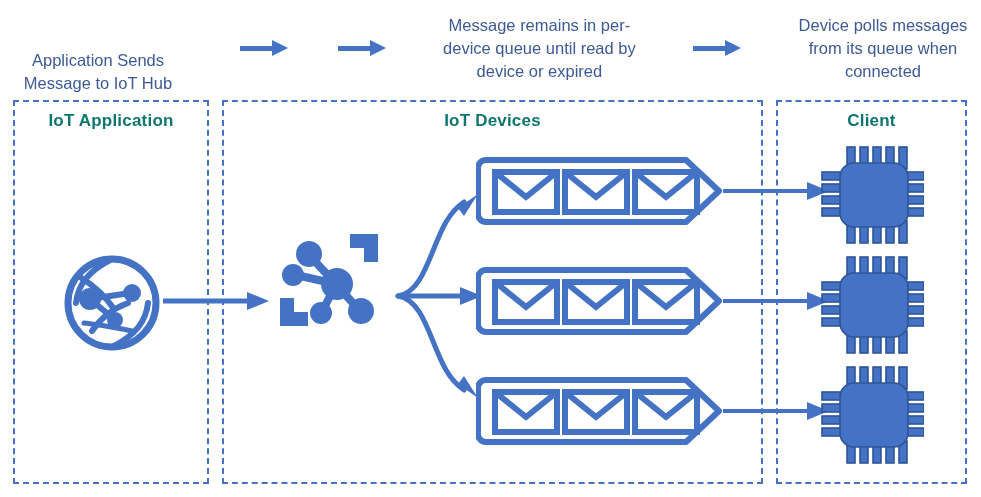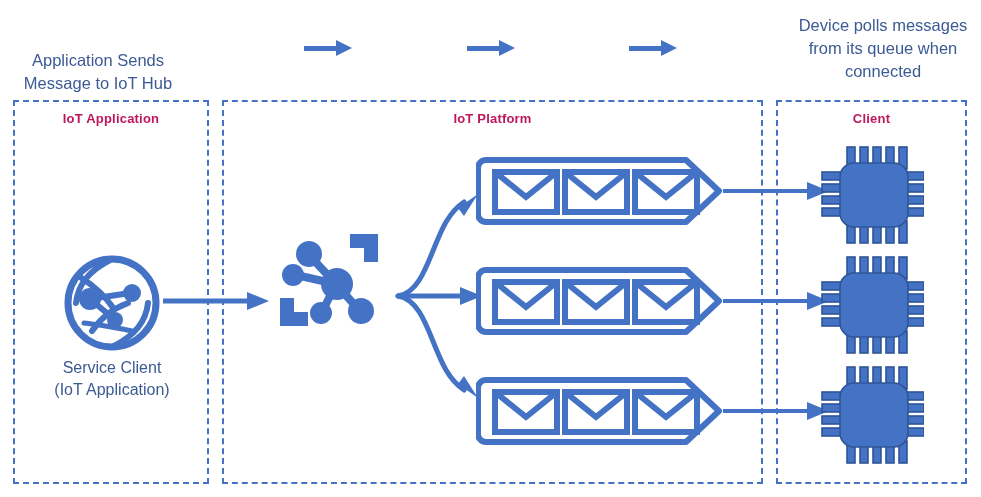--- a/index.html
+++ b/index.html
@@ -66,22 +66,22 @@
   #zone-app      { left: 13px;  top: 100px; width: 196px; height: 384px; }
   #zone-platform { left: 222px; top: 100px; width: 541px; height: 384px; }
   #zone-devices  { left: 776px; top: 100px; width: 191px; height: 384px; }
 
   .zone-title {
     position: absolute;
     top: 9px;
     width: 100%;
     text-align: center;
     font-weight: bold;
-    font-size: 13px;
-    color: #be185d;
+    font-size: 17px;
+    color: #0f766e;
     letter-spacing: .2px;
   }
 
   
   #stage {
     position: absolute;
     left: 0; top: 0;
     width: 981px; height: 497px;
     pointer-events: none;
   }
@@ -111,35 +111,36 @@
     <div class="shaft"></div>
       <div class="head"></div>
   </div>
 
 
   <div class="flow-arrow">
     <div class="shaft"></div>
       <div class="head"></div>
   </div>
 
+  <div class="flow-step s2">Message remains in per-device queue until read by device or expired</div>
 
   <div class="flow-arrow">
     <div class="shaft"></div>
       <div class="head"></div>
   </div>
 
   <div class="flow-step s3">Device polls messages from its queue when connected</div>
 </div>
 
 <div class="zone" id="zone-app">
   <div class="zone-title">IoT Application</div>
 </div>
 
 <div class="zone" id="zone-platform">
-  <div class="zone-title">IoT Platform</div>
+  <div class="zone-title">IoT Devices</div>
 </div>
 
 <div class="zone" id="zone-devices">
   <div class="zone-title">Client</div>
 </div>
 
 <div id="stage">
 
   <div class="abs" style="left:62px; top:253px; width:100px; height:100px;">
     <svg width="100" height="100" viewBox="0 0 100 100">
@@ -154,24 +155,20 @@
 
       <path d="M28 46 L68 40" stroke="#4472C4" stroke-width="6" stroke-linecap="round"></path>
       <path d="M28 46 L52 66" stroke="#4472C4" stroke-width="6" stroke-linecap="round"></path>
 
       <circle cx="28" cy="46" r="11" fill="#4472C4"></circle>
       <circle cx="70" cy="40" r="9" fill="#4472C4"></circle>
       <circle cx="53" cy="67" r="8" fill="#4472C4"></circle>
     </svg>
   </div>
 
-  <div class="caption" style="left:22px; top:357px; width:180px;">
-    <div>Service Client</div>
-    <div>(IoT Application)</div>
-  </div>
 
   <svg class="conn" style="left:163px; top:288px;" width="110" height="26">
     <line x1="0" y1="13" x2="86" y2="13" stroke="#4472C4" stroke-width="5"></line>
     <polygon points="84,4 106,13 84,22" fill="#4472C4"></polygon>
   </svg>
 
   <div class="abs" style="left:274px; top:228px; width:110px; height:110px;">
     <svg width="110" height="110" viewBox="0 0 110 110">
 
       <path d="M76 6 H104 V34 H90 V20 H76 Z" fill="#4472C4"></path>

